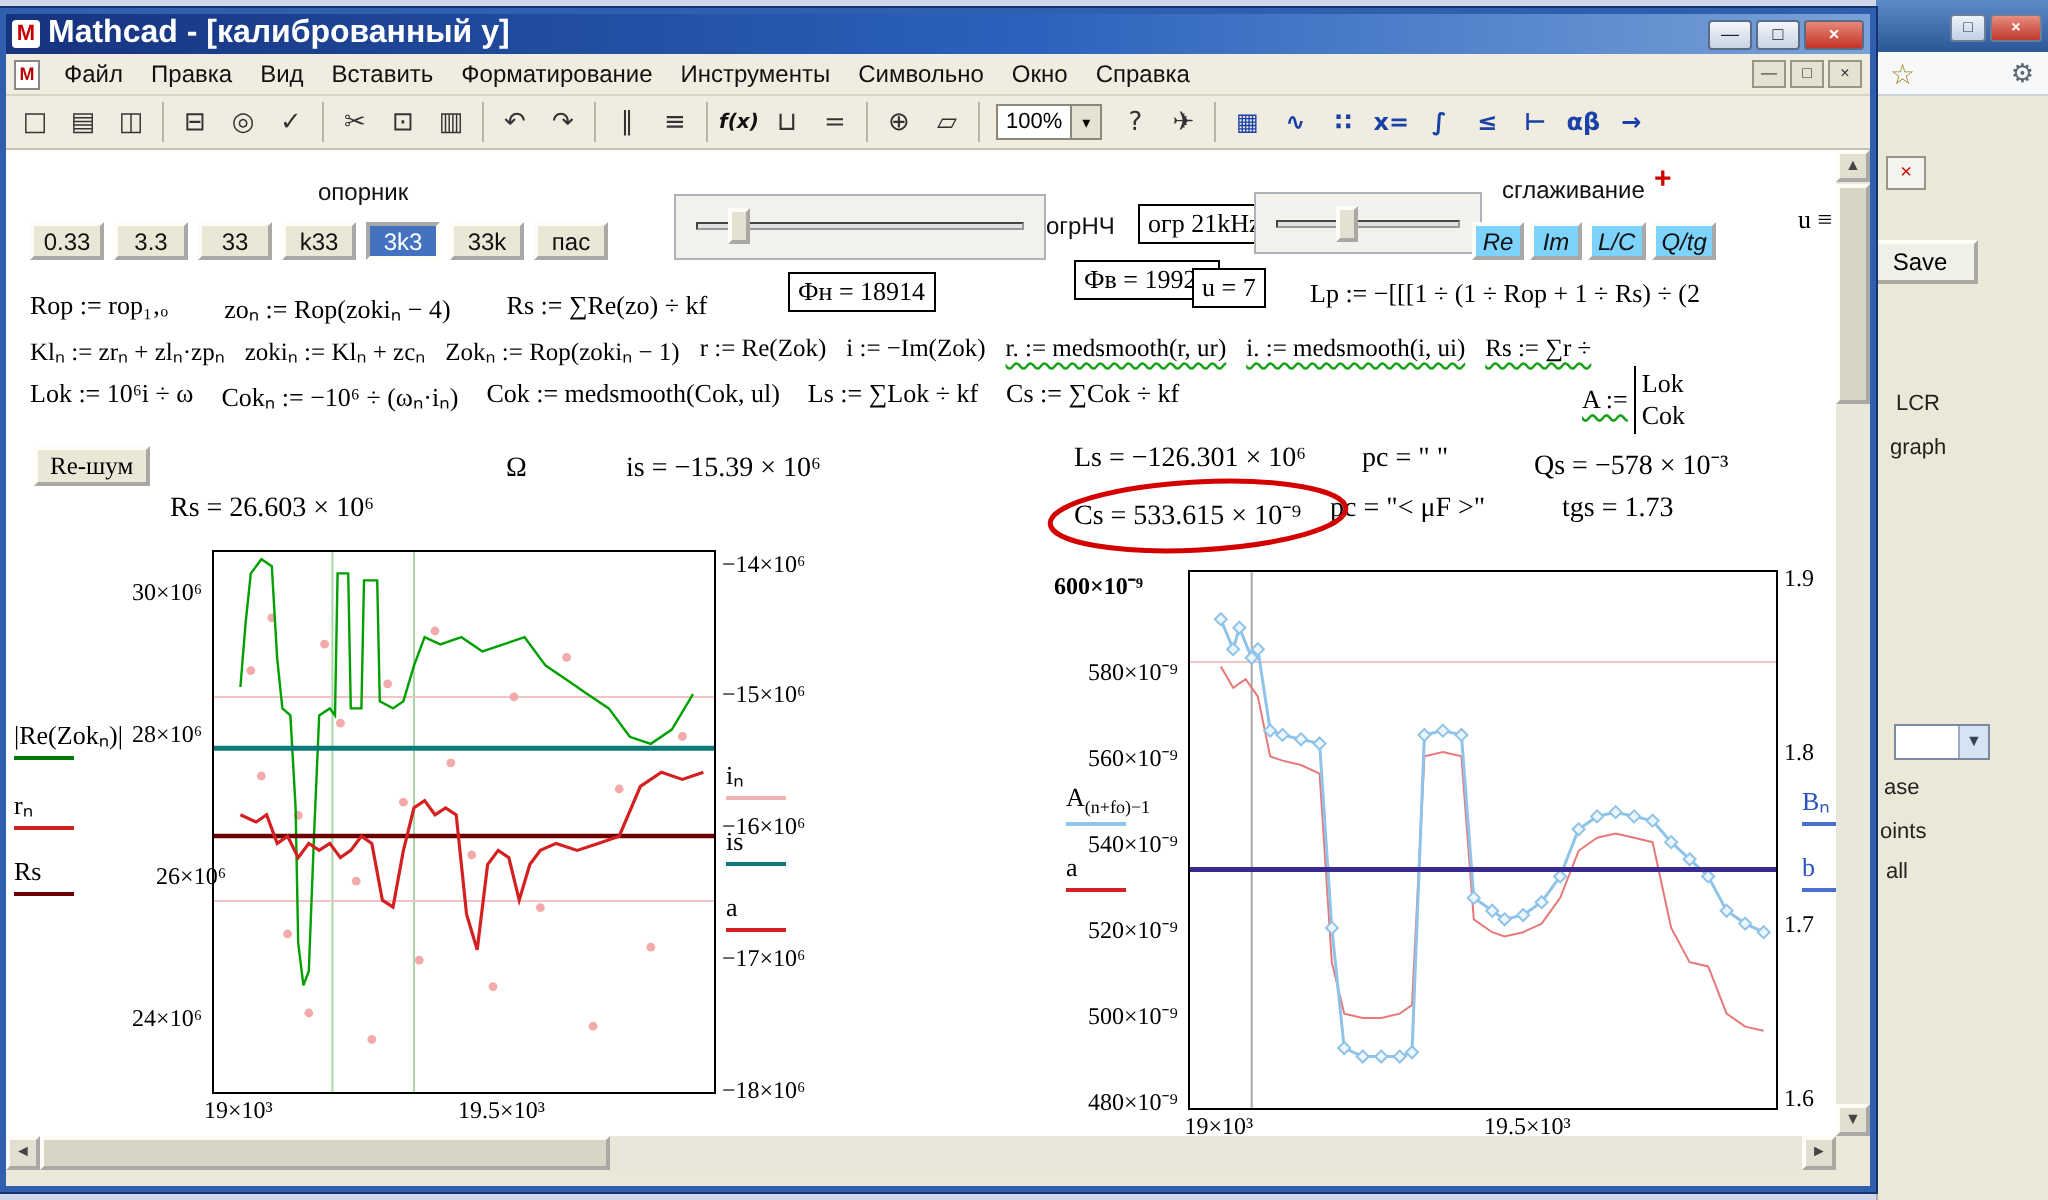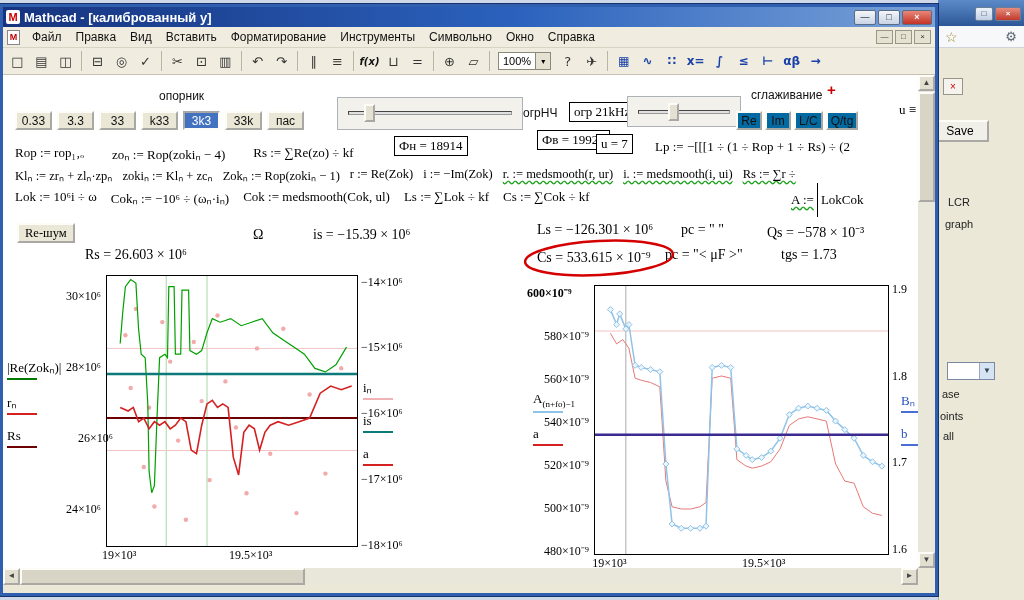--- a/index.html
+++ b/index.html
@@ -21,21 +21,21 @@
   .t-lcr { top: 148px; left: 9px; }
   .t-graph { top: 170px; left: 6px; }
   .bw-select { position: absolute; top: 314px; left: 8px; width: 48px; height: 18px; background: #fff; border: 1px solid #7a8aa0; }
   .bw-select .arr { position: absolute; right: 0; top: 0; width: 15px; height: 16px; background: #d6e3f3; border-left: 1px solid #9aabc0; font-size: 8px; text-align: center; line-height: 16px; color: #345; }
   .t-ase { top: 340px; left: 3px; } .t-oints { top: 362px; left: 1px; } .t-all { top: 382px; left: 4px; }
 
   
   .mw { position: absolute; left: 0; top: 4px; width: 938px; height: 592px; border: 3px solid #2f5fae; outline: 1px solid #16336e; background: #ece8d8; }
   .titlebar { position: absolute; left: 0; top: 0; width: 932px; height: 20px; background: linear-gradient(90deg,#16337e,#2b62bd 55%,#7aa2d8); display: flex; align-items: center; padding: 0 3px; gap: 4px; }
   .app-icon { width: 14px; height: 14px; background: #fff; color: #c00; font-weight: bold; font-size: 11px; line-height: 14px; text-align: center; border-radius: 2px; }
-  .title-text { color: #fff; font-size: 13px; font-weight: bold; flex: 1; white-space: nowrap; }
+  .title-text { color: #fff; font-size: 16px; font-weight: bold; flex: 1; white-space: nowrap; }
   .win-ctls { display: flex; gap: 2px; }
   .wbtn { width: 22px; height: 15px; background: linear-gradient(#f4f6f9,#c9d4e4); border: 1px solid #5a6c85; border-radius: 2px; font-size: 9px; line-height: 13px; text-align: center; color: #223; }
   .wbtn.close { background: linear-gradient(#e98779,#c23325); color: #fff; width: 30px; font-weight: bold; }
 
   .menubar { position: absolute; left: 0; top: 20px; width: 932px; height: 21px; background: #f0ede0; border-bottom: 1px solid #d8d4c4; display: flex; align-items: center; padding: 0 4px; font-size: 12px; }
   .doc-icon { width: 13px; height: 15px; background: #fff; border: 1px solid #888; color: #b00; font-size: 9px; font-weight: bold; text-align: center; line-height: 13px; margin-right: 5px; }
   .menu-items { display: flex; }
   .menu-item { padding: 2px 7px; color: #111; white-space: nowrap; }
   .child-ctls { margin-left: auto; display: flex; gap: 2px; }
   .cbtn { width: 17px; height: 14px; background: #e6e2d2; border: 1px solid #9a9684; font-size: 8px; text-align: center; line-height: 12px; color: #333; }
@@ -55,21 +55,21 @@
   .lbl { position: absolute; font-size: 12px; color: #111; white-space: nowrap; }
   .opornik-label { left: 156px; top: 14px; }
   .smooth-label { left: 748px; top: 13px; }
   .ogr-label { left: 520px; top: 31px; }
 
   .btn-row { position: absolute; display: flex; gap: 5px; }
   .btn-row.opornik { left: 12px; top: 36px; }
   .btn-row.smooth { left: 733px; top: 36px; gap: 3px; }
   .ctl-btn { min-width: 37px; height: 19px; background: #ebe7d7; border: 2px outset #fdfcf7; font-size: 12px; font-family: "Liberation Sans", sans-serif; padding: 0 4px; color: #111; }
   .ctl-btn.active { background: #4373c0; color: #fff; border-style: inset; }
-  .ctl-btn.teal { background: #0369a1; min-width: 26px; padding: 0 3px; }
+  .ctl-btn.teal { background: #7dd3fc; min-width: 26px; padding: 0 3px; font-style: italic; }
 
   .slider { position: absolute; background: #f2f1ec; border: 1px solid #adb2b8; }
   .slider.s1 { left: 334px; top: 22px; width: 186px; height: 33px; }
   .slider.s2 { left: 624px; top: 21px; width: 114px; height: 31px; }
   .groove { position: absolute; left: 10px; right: 10px; top: 13px; height: 4px; background: #e0e0e0; border: 1px inset #999; }
   .thumb { position: absolute; top: 6px; width: 11px; height: 18px; background: #e4e1d3; border: 2px outset #fdfcf7; }
   .s1 .thumb { left: 26px; } .s2 .thumb { left: 40px; }
 
   .selbox { position: absolute; border: 1px solid #000; background: #fff; font-family: "Liberation Serif", serif; font-size: 13px; padding: 1px 4px; white-space: nowrap; }
   .ogr-btn { left: 566px; top: 27px; }
@@ -81,21 +81,21 @@
   .squiggle { text-decoration: underline; text-decoration-style: wavy; text-decoration-color: #1aa01a; text-underline-offset: 2px; }
   .eq-row { position: absolute; display: flex; }
   .r1 { left: 12px; top: 70px; gap: 28px; }
   .r2 { left: 12px; top: 92px; gap: 10px; }
   .r2 .eq { font-size: 12.5px; }
   .r3 { left: 12px; top: 114px; gap: 14px; }
   .ufrag { position: absolute; left: 896px; top: 27px; }
   .lp { position: absolute; left: 652px; top: 64px; width: 262px; overflow: hidden; }
   .eq-matrix { position: absolute; left: 788px; top: 108px; display: flex; align-items: center; gap: 3px; }
   .mbar { width: 1px; height: 34px; background: #000; }
-  .mcol { display: flex; flex-direction: row; line-height: 16px; }
+  .mcol { display: flex; flex-direction: column; line-height: 16px; }
   .crosshair { position: absolute; left: 824px; top: 6px; color: #c00; font-size: 15px; font-weight: bold; }
 
   .re-noise { position: absolute; left: 14px; top: 148px; height: 20px; background: #ebe7d7; border: 2px outset #fdfcf7; font-family: "Liberation Serif", serif; font-size: 12.5px; padding: 0 6px; }
   .res { position: absolute; font-family: "Liberation Serif", serif; font-size: 14px; white-space: nowrap; color: #000; }
   .rs  { left: 82px;  top: 152px; margin-top: 20px; }
   .ohm { left: 250px; top: 152px; }
   .isr { left: 310px; top: 152px; }
   .ls  { left: 534px; top: 147px; }
   .pc1 { left: 678px; top: 147px; }
   .qs  { left: 764px; top: 147px; }

